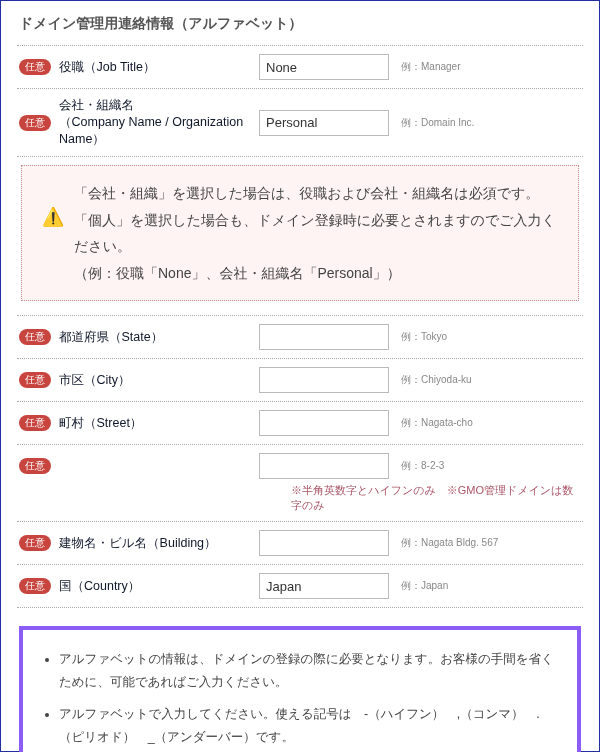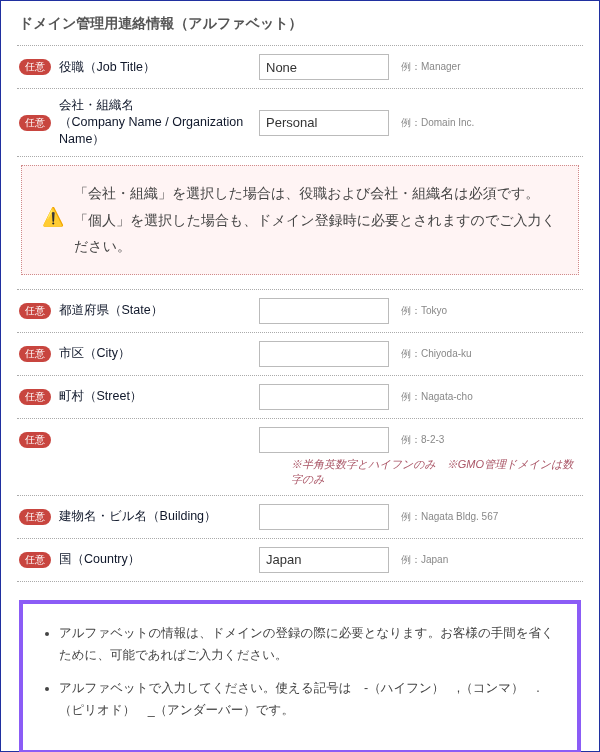--- a/index.html
+++ b/index.html
@@ -36,21 +36,21 @@
   }
   .label-cell.multi { width: 240px; }
   .label-text { color: #0f172a; }
   .field-cell { width: 130px; flex-shrink:0; }
   .field-cell input {
     width: 130px; height: 26px;
     border: 1px solid #bbb; padding: 2px 6px;
     font-size: 13px; color: #333; background: #fff;
   }
   .example { color: #888; font-size: 10px; margin-left: 12px; }
-  .subnote { color: #999; font-size: 11px; margin-left: 0; padding-top:2px;font-style:italic;}
+  .subnote { color: #999; font-size: 11px; margin-left: 0; padding-top:2px;}
   .multi-label-wrap .line1, .multi-label-wrap .line2 { display:block; }
   .warn-box {
     border: 1px dotted #d08a8a;
     background: #fff4f4;
     padding: 14px 20px 14px 26px; margin: 8px 4px 14px 4px;
     position: relative; color:#444;
     line-height: 1.9;
   }
   .warn-icon {
     position: absolute; left: 20px; top: 34px;
@@ -93,20 +93,21 @@
       </span>
     </div>
     <div class="field-cell"><input type="text" value="Personal" style=""></div>
     <div class="example">例：Domain Inc.</div>
   </div>
 
   <div class="warn-box">
     <span class="warn-icon">⚠️</span>
     <div class="warn-text">
       <div>「会社・組織」を選択した場合は、役職および会社・組織名は必須です。「個人」を選択した場合も、ドメイン登録時に必要とされますのでご入力ください。</div>
+      <div>（例：役職「None」、会社・組織名「Personal」）</div>
     </div>
   </div>
 
   <div class="row dotted-above dotted-below">
     <div class="label-cell">
       <span class="badge">任意</span>
       <span class="label-text">都道府県（State）</span>
     </div>
     <div class="field-cell"><input type="text" value="" style=""></div>
     <div class="example">例：Tokyo</div>

